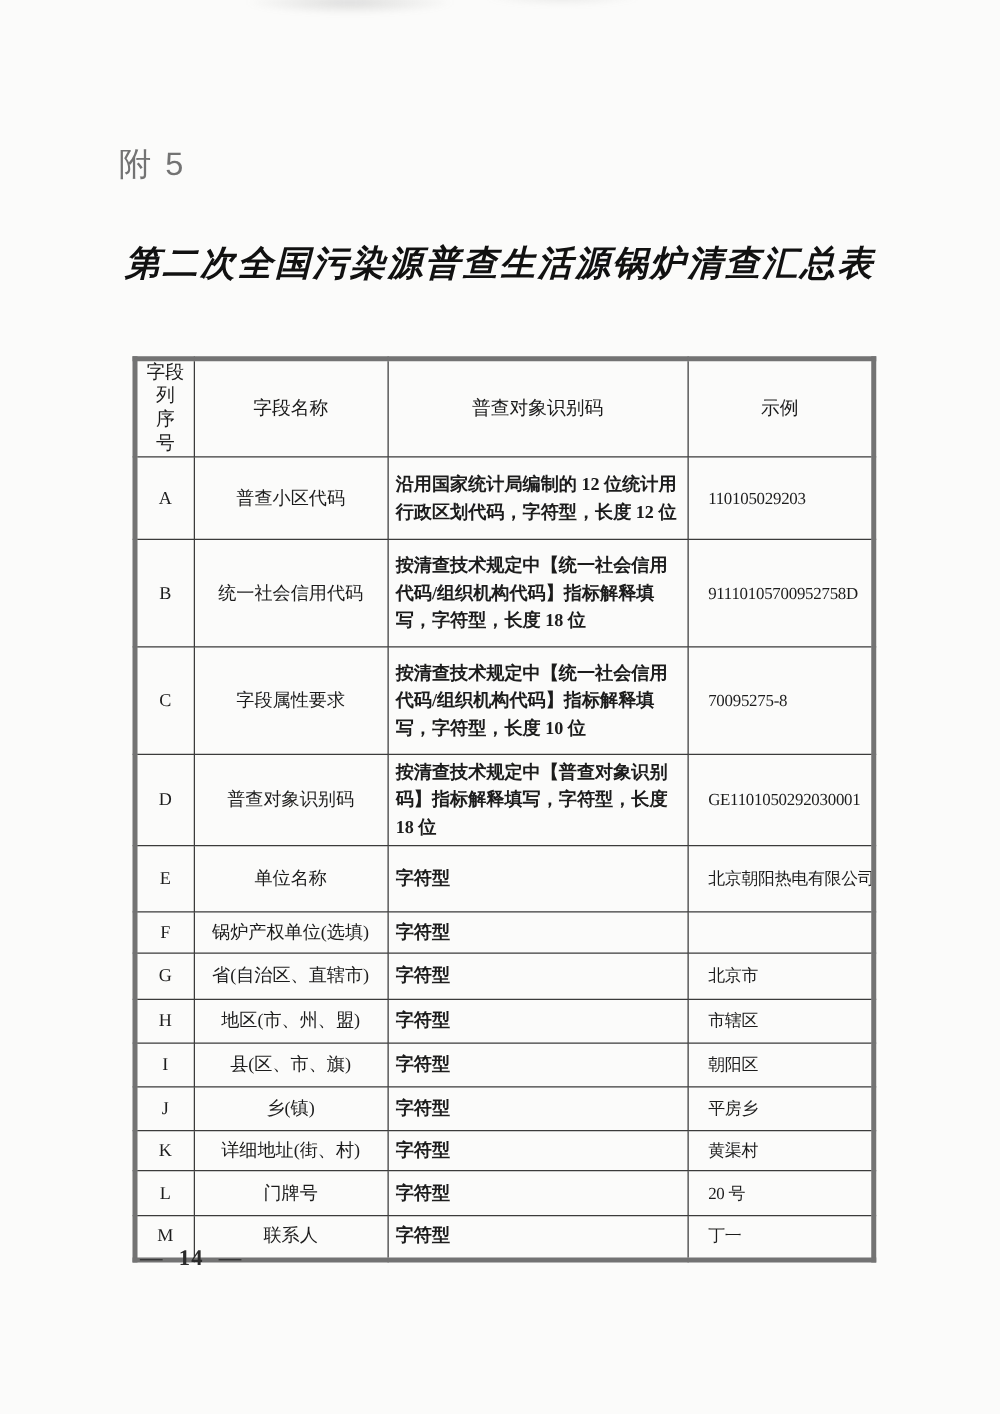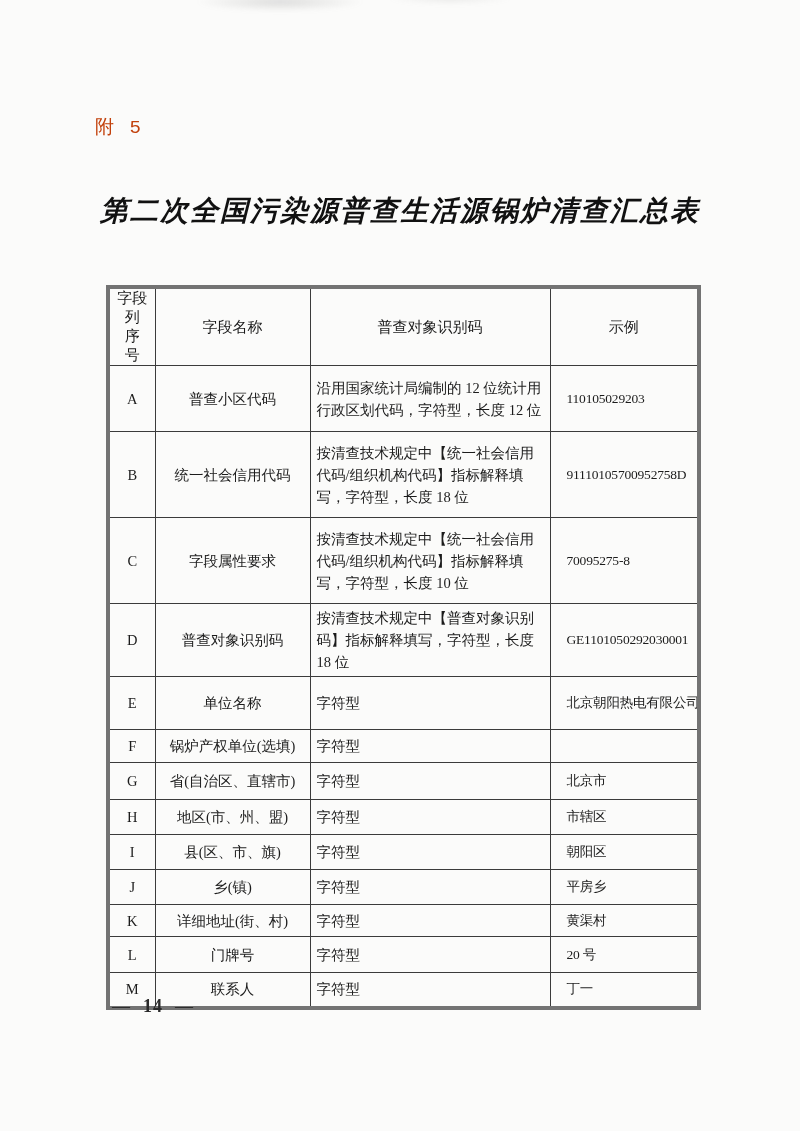--- a/index.html
+++ b/index.html
@@ -16,22 +16,22 @@
     position: absolute; top: -14px; left: 150px; width: 420px; height: 34px;
     background:
       radial-gradient(ellipse 120px 14px at 130px 16px, rgba(120,120,120,.22), rgba(120,120,120,0) 70%),
       radial-gradient(ellipse 90px 10px at 300px 12px, rgba(140,140,140,.15), rgba(140,140,140,0) 70%),
       radial-gradient(ellipse 70px 9px at 560px 14px, rgba(150,150,150,.12), rgba(150,150,150,0) 70%);
     filter: blur(2px);
     pointer-events: none;
   }
   .attachment-label {
     position: absolute; left: 95px; top: 114px;
-    font-family: Liberation Mono, monospace;
-    font-size: 19px; letter-spacing: 2px; color: #c2410c;
+    font-family: Liberation Sans, sans-serif;
+    font-size: 26px; letter-spacing: 2px; color: #737373;
   }
   .doc-title {
     position: absolute; left: 0; right: 0; top: 192px;
     text-align: center;
     font-size: 28px; font-weight: bold;
     letter-spacing: 2px;
     color: #111;
     font-style: italic;
   }
   .main-table {
@@ -54,21 +54,21 @@
   thead th {
     height: 43px;
     font-size: 15px;
     text-align: center;
     line-height: 19px;
     color: #1a1a1a;
   }
   td { font-size: 14.5px; line-height: 22px; padding: 3px 6px; }
   td.c-id { text-align: center; font-family: "Liberation Serif", serif; padding: 3px 2px; }
   td.c-name { text-align: center; }
-  td.c-attr { text-align: left; }
+  td.c-attr { text-align: left; font-weight: bold; }
   td.c-ex {
     text-align: left;
     font-size: 13.5px;
     letter-spacing: -0.2px;
     white-space: nowrap;
     overflow: hidden;
     padding: 3px 16px;
     margin-top: 15px;
   }
   .page-footer {

